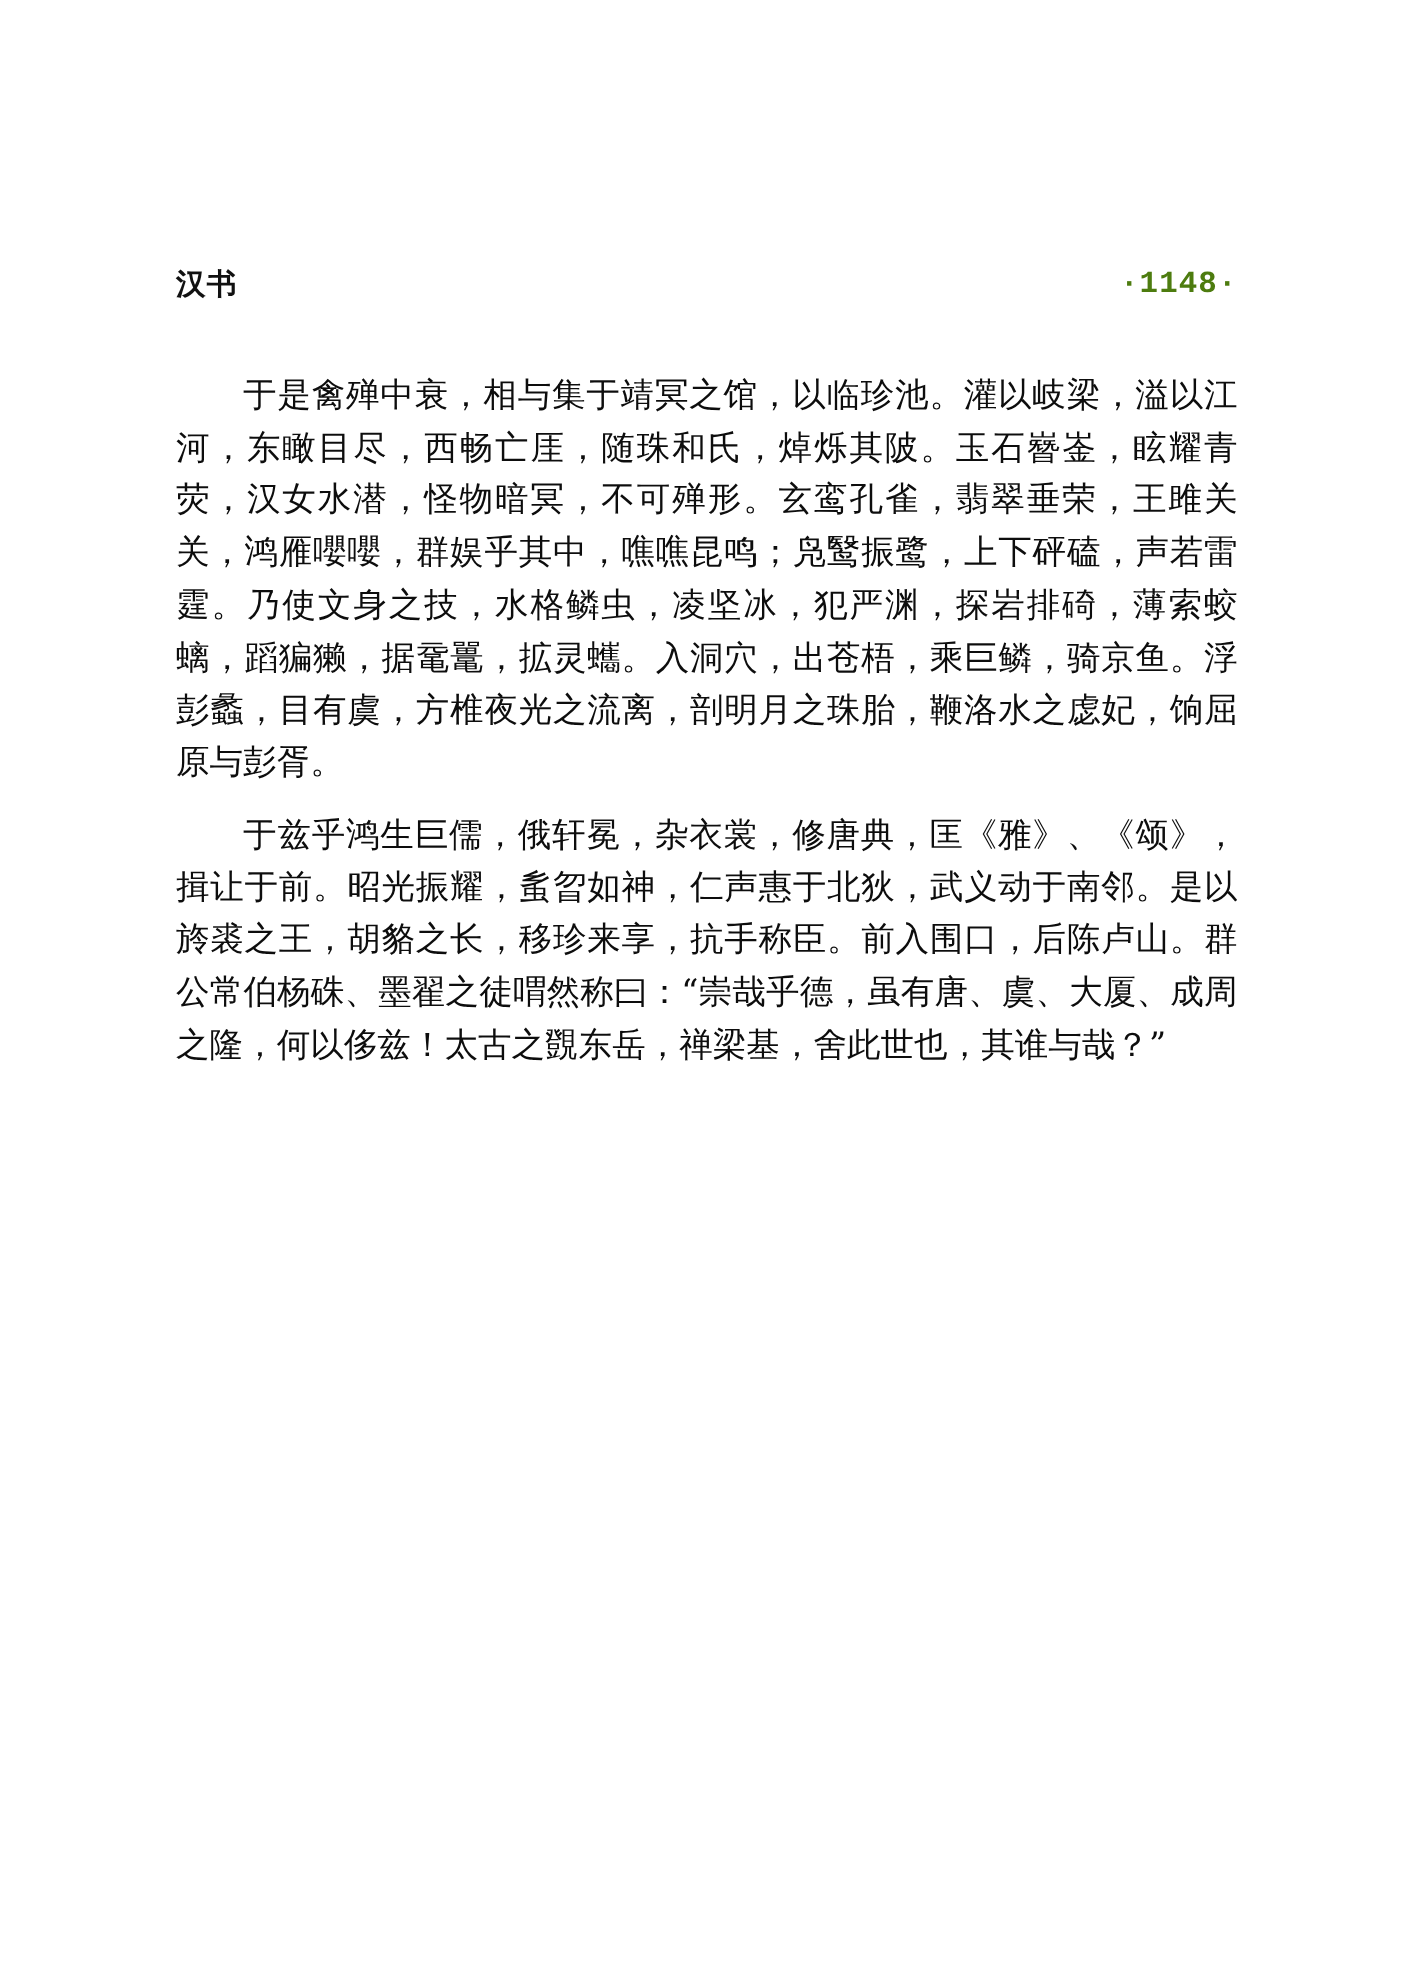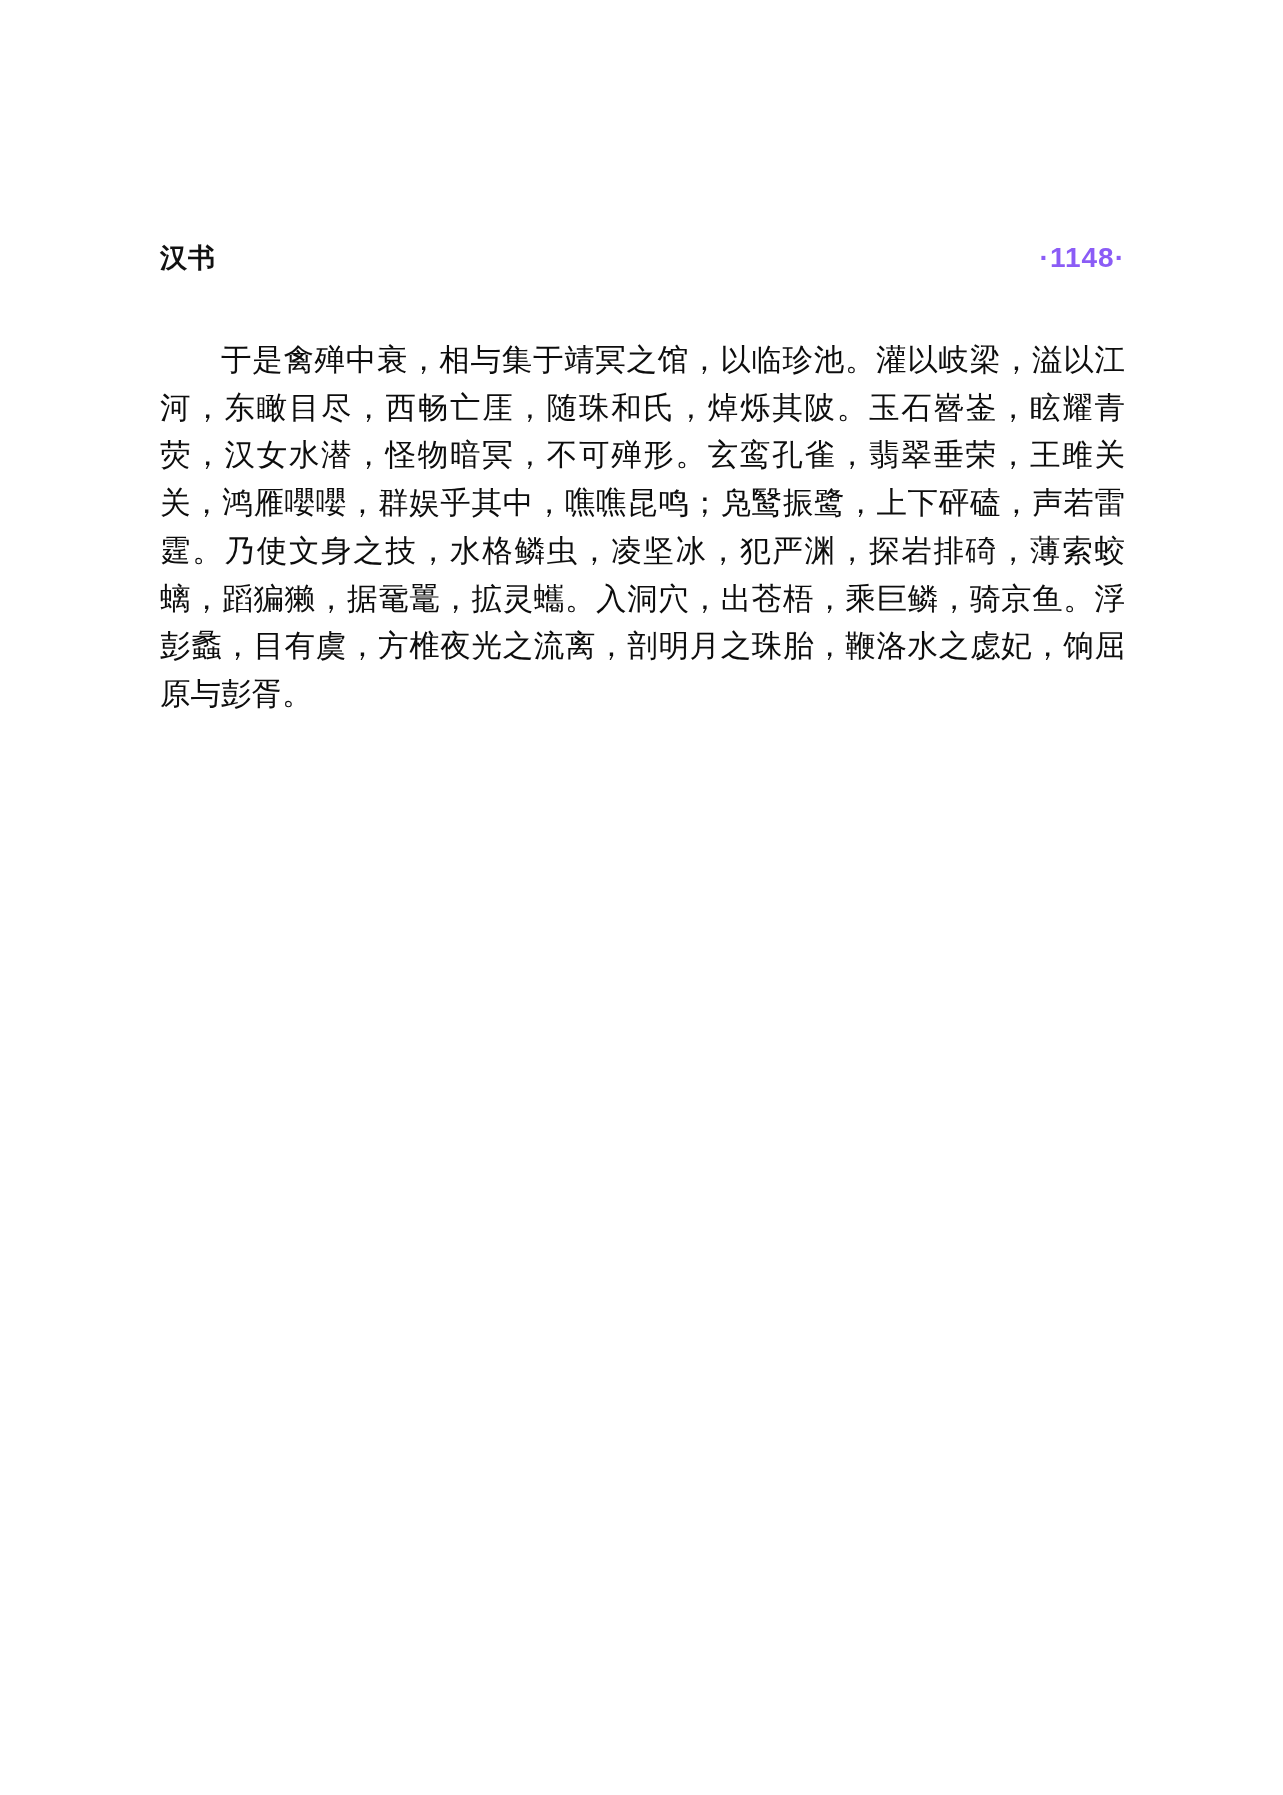--- a/index.html
+++ b/index.html
@@ -32,24 +32,24 @@
     margin-bottom: 60px;
   }
   .header-title {
     font-family: "DejaVu Sans", "Liberation Sans", sans-serif;
     font-weight: 700;
     font-size: 27px;
     letter-spacing: 1px;
     color: #111;
   }
   .header-page {
-    font-family: Liberation Sans, sans-serif;
+    font-family: Liberation Mono, monospace;
     font-size: 28px;
     font-weight: 700;
-    color: #8b5cf6;
+    color: #4d7c0f;
     letter-spacing: 1px;
   }
   .body-text {
     font-size: 30.5px;
     line-height: 1.565;
     text-align: justify;
     text-justify: inter-ideograph;
   }
   .para {
     margin: 0;
@@ -66,16 +66,17 @@
 <div class="page">
   <div class="content">
 
     <div class="header">
       <div class="header-title">汉书</div>
       <div class="header-page">·1148·</div>
     </div>
 
     <div class="body-text">
       <p class="para">于是禽殚中衰，相与集于靖冥之馆，以临珍池。灌以岐梁，溢以江河，东瞰目尽，西畅亡厓，随珠和氏，焯烁其陂。玉石嶜崟，眩耀青荧，汉女水潜，怪物暗冥，不可殚形。玄鸾孔雀，翡翠垂荣，王雎关关，鸿雁嚶嚶，群娱乎其中，噍噍昆鸣；凫鹥振鹭，上下砰磕，声若雷霆。乃使文身之技，水格鳞虫，凌坚冰，犯严渊，探岩排碕，薄索蛟螭，蹈猵獭，据鼋鼍，拡灵蠵。入洞穴，出苍梧，乘巨鳞，骑京鱼。浮彭蠡，目有虞，方椎夜光之流离，剖明月之珠胎，鞭洛水之虙妃，饷屈原与彭胥。</p>
+      <p class="para">于兹乎鸿生巨儒，俄轩冕，杂衣裳，修唐典，匡《雅》、《颂》，揖让于前。昭光振耀，蚃曶如神，仁声惠于北狄，武义动于南邻。是以旍裘之王，胡貉之长，移珍来享，抗手称臣。前入围口，后陈卢山。群公常伯杨硃、墨翟之徒喟然称曰：“崇哉乎德，虽有唐、虞、大厦、成周之隆，何以侈兹！太古之覴东岳，禅梁基，舍此世也，其谁与哉？”</p>
     </div>
 
   </div>
 </div>
 
 </body></html>

